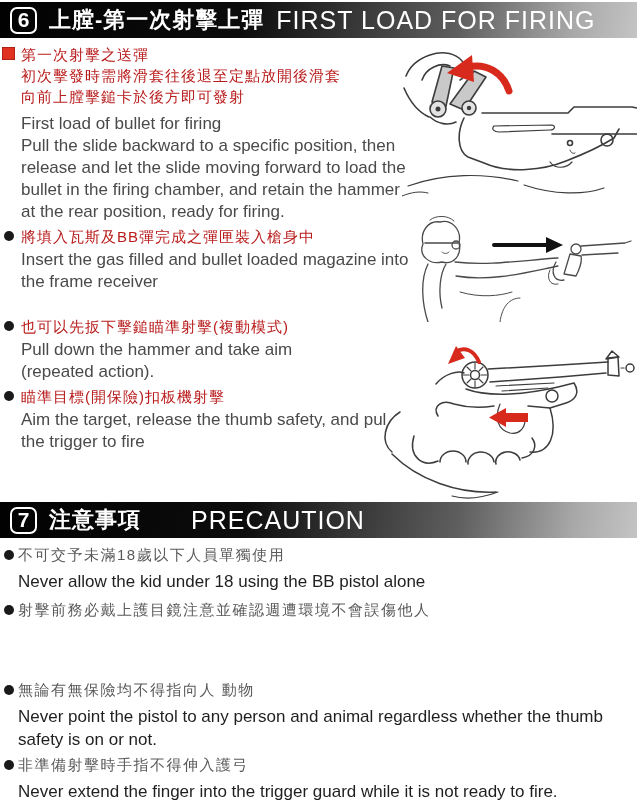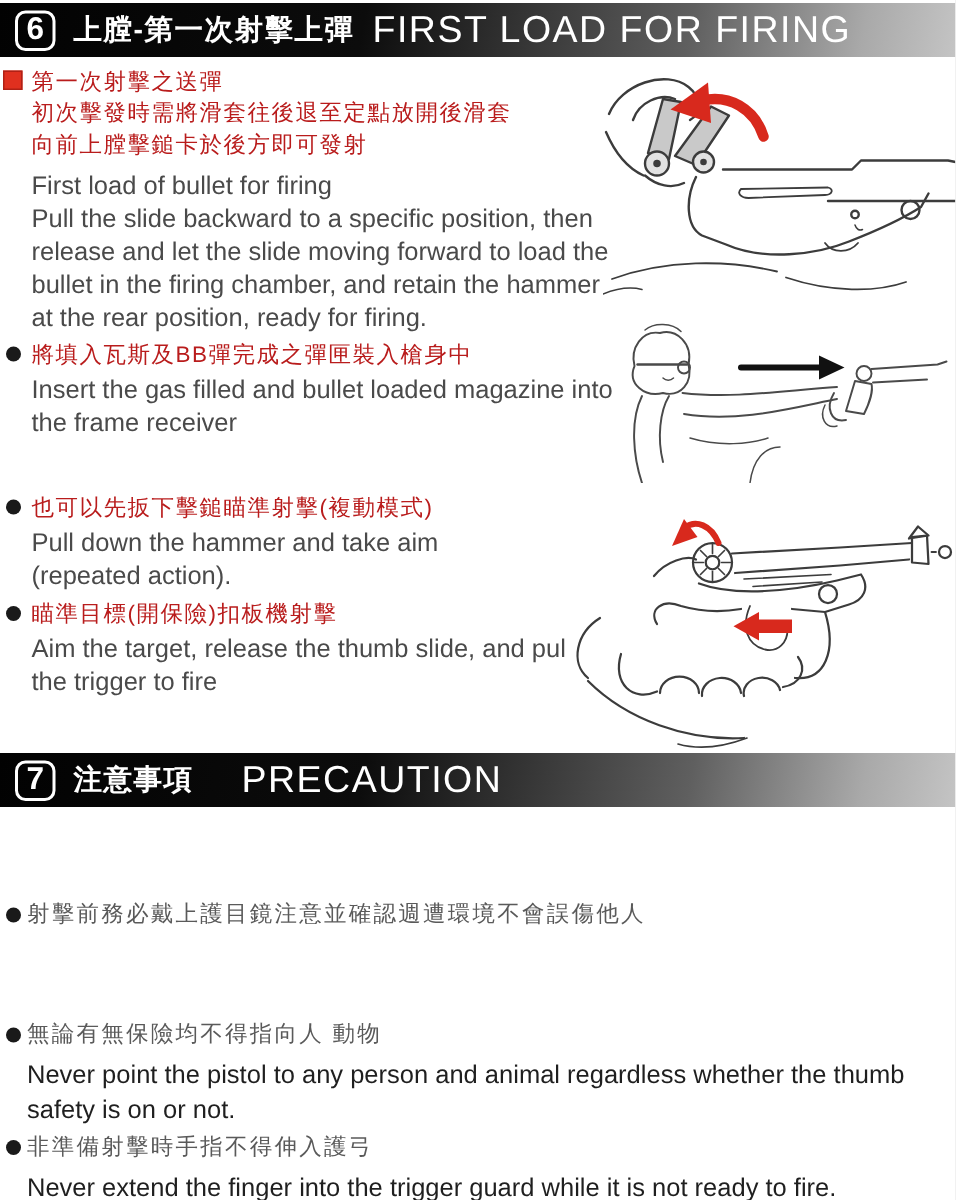--- a/index.html
+++ b/index.html
@@ -15,23 +15,23 @@
     display:flex; align-items:center; gap:12px; padding-left:10px;
     background:linear-gradient(100deg,#020202 0%,#0c0c0c 38%,#5f5f5f 72%,#a9a9a9 90%,#c4c4c4 100%);
     color:#fff; white-space:nowrap;
   }
   .badge {
     display:inline-flex; align-items:center; justify-content:center;
     min-width:27px; height:27px; padding:0 3px;
     border:2.5px solid #ffffff; border-radius:7px;
     font-size:21px; font-weight:bold; color:#fff;
   }
-  .hdr-zh { font-size:19px; font-weight:bold; letter-spacing:1px; }
+  .hdr-zh { font-size:22px; font-weight:bold; letter-spacing:1px; }
   .hdr-en { font-size:25px; letter-spacing:1px; }
-  #hdr7 .hdr-en { margin-left:20px; }
+  #hdr7 .hdr-en { margin-left:38px; }
 
   
   .item { position:absolute; left:2px; width:408px; }
   .bullet-sq {
     position:absolute; left:0; top:3px; width:13px; height:13px;
     background:#e0301f; border:1px solid #b02015;
   }
   .bullet-dot {
     position:absolute; left:2px; top:5px; width:10px; height:10px;
     background:#1a1a1a; border-radius:50%;
@@ -89,43 +89,43 @@
           <div>將填入瓦斯及BB彈完成之彈匣裝入槍身中</div>
         </div>
       <div class="gap2"></div>
       <div class="en">
           <div>Insert the gas filled and bullet loaded magazine into</div>
           <div>the frame receiver</div>
         </div>
     </div>
   </div>
 
-  <div class="item" style="top:328px">
+  <div class="item" style="top:316px">
     <span class="bullet-dot"></span>
     <div class="txt">
       <div class="zh">
           <div>也可以先扳下擊鎚瞄準射擊(複動模式)</div>
         </div>
       <div class="gap2"></div>
       <div class="en">
           <div>Pull down the hammer and take aim</div>
           <div>(repeated action).</div>
         </div>
     </div>
   </div>
 
-  <div class="item" style="top:399px">
+  <div class="item" style="top:386px">
     <span class="bullet-dot"></span>
     <div class="txt">
       <div class="zh">
           <div>瞄準目標(開保險)扣板機射擊</div>
         </div>
       <div class="gap2"></div>
       <div class="en">
-          <div>Aim the target, release the thumb slide, and pul</div>
+          <div>Aim the target, release the thumb safety, and pul</div>
           <div>the trigger to fire</div>
         </div>
     </div>
   </div>
 
   <div class="ill" style="left:402px; top:46px">
     <svg width="235" height="164" viewBox="0 0 235 164" fill="none" stroke="#3c3c3c" stroke-width="1.6" stroke-linecap="round" stroke-linejoin="round">
 
       <path d="M80,67 L166,67 L172,61 L230,61 L235,62"></path>
       <path d="M150,88 L235,88"></path>
@@ -236,20 +236,31 @@
       </g>
     </svg>
   </div>
 
   <div class="hdr" id="hdr7" style="top:502px">
     <span class="badge">7</span>
     <span class="hdr-zh">注意事項</span>
     <span class="hdr-en">PRECAUTION</span>
   </div>
 
+  <div class="p-item" style="top:545px">
+    <span class="bullet-dot"></span>
+    <div class="txt">
+      <div class="p-zh">
+          <div>不可交予未滿18歲以下人員單獨使用</div>
+        </div>
+      <div class="p-en">
+          <div>Never allow the kid under 18 using the BB pistol alone</div>
+        </div>
+    </div>
+  </div>
 
   <div class="p-item" style="top:600px">
     <span class="bullet-dot"></span>
     <div class="txt">
       <div class="p-zh">
           <div>射擊前務必戴上護目鏡注意並確認週遭環境不會誤傷他人</div>
         </div>
     </div>
   </div>
 

